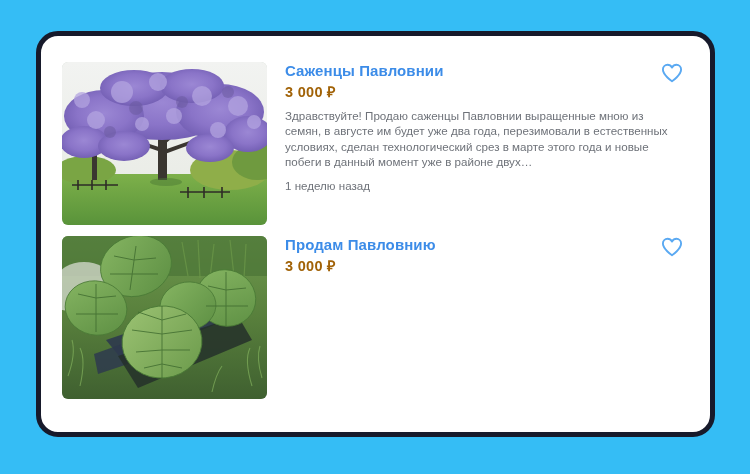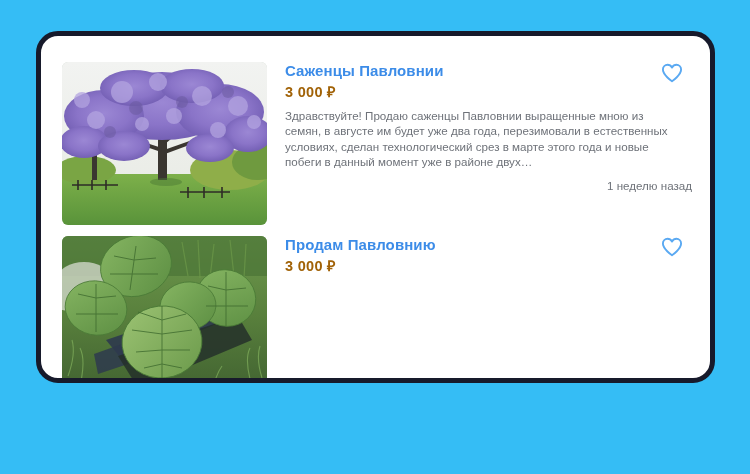--- a/index.html
+++ b/index.html
@@ -12,21 +12,21 @@
     background: #35BDF5;
     font-family: "Liberation Sans", sans-serif;
     overflow: hidden;
   }
 
   #listings-card {
     position: absolute;
     left: 36px;
     top: 31px;
     width: 679px;
-    height: 352px;
+    height: 406px;
     box-sizing: border-box;
     background: #ffffff;
     border: 5px solid #171A2B;
     border-radius: 22px;
     overflow: hidden;
   }
 
   .listing-row {
     position: absolute;
     left: 21px;
@@ -85,21 +85,20 @@
     color: #6E7279;
     font-size: 11.6px;
     line-height: 14.6px;
     margin: 0;
   }
   .listing-date {
     color: #6E7279;
     font-size: 11.6px;
     line-height: 14.6px;
     margin: 0;
-    text-align: right;
   }
 
   .fav-btn {
     position: absolute;
     top: 0px;
     right: 9px;
     width: 22px;
     height: 22px;
     background: none;
     border: none;

